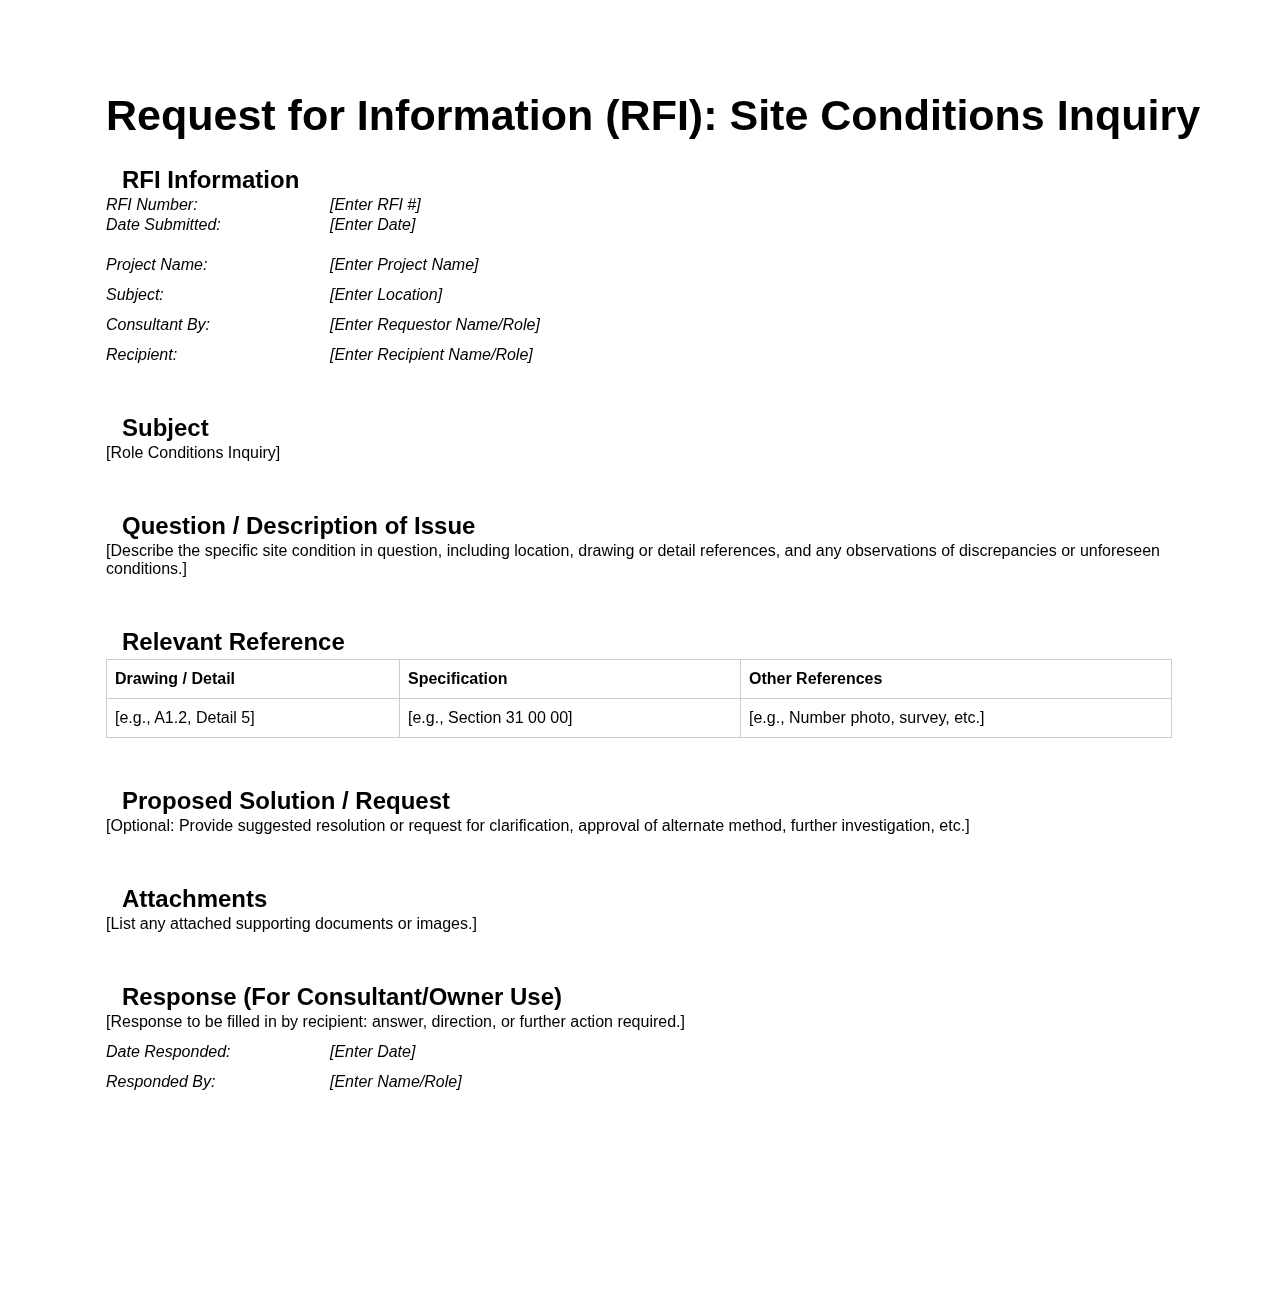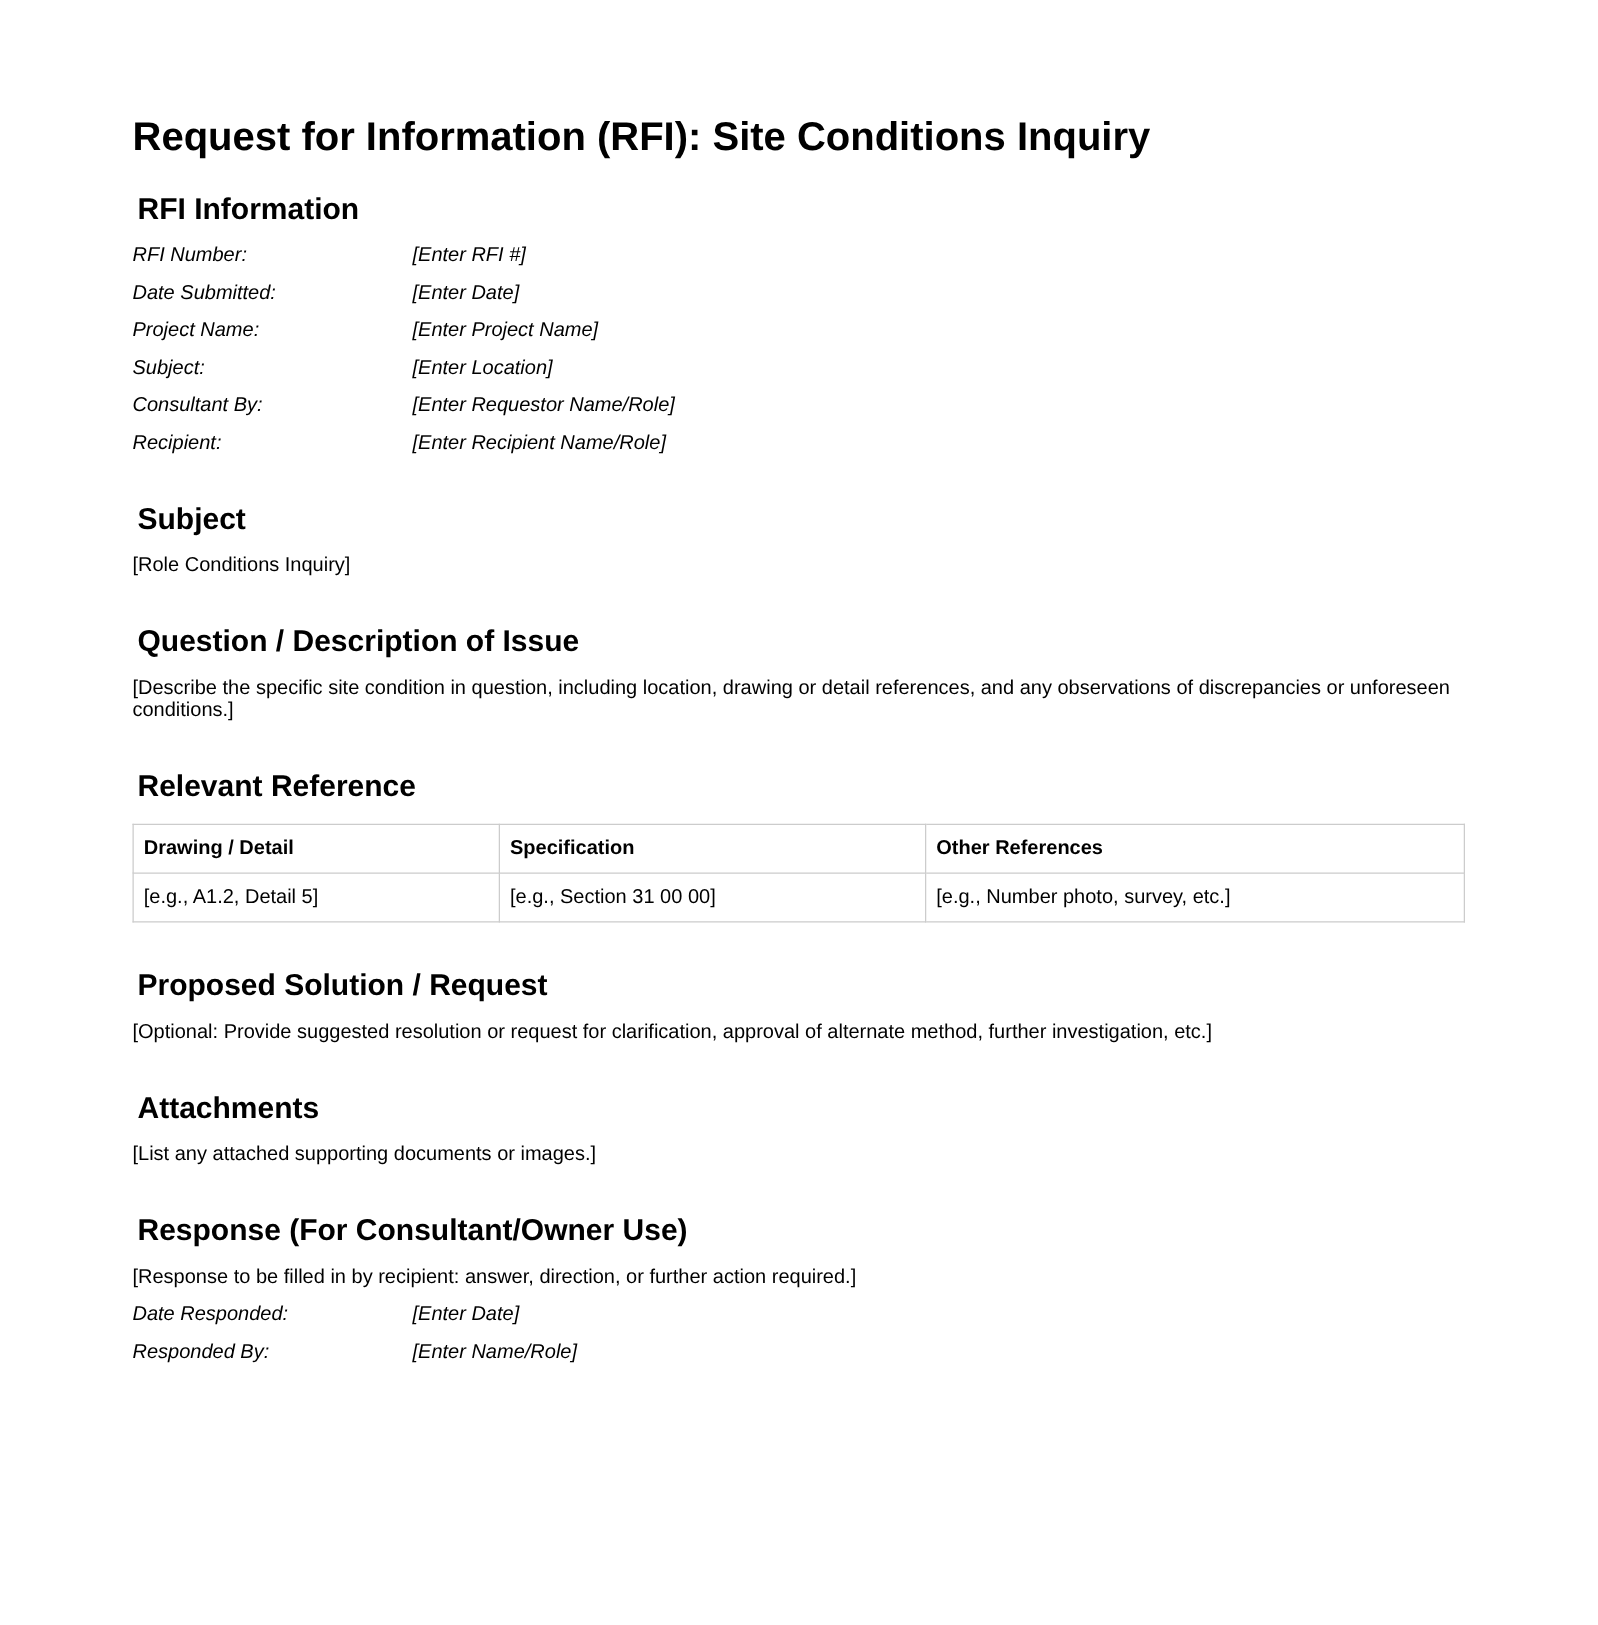--- a/index.html
+++ b/index.html
@@ -3,24 +3,24 @@
   <meta charset="utf-8">
   <style>
     html, body { margin: 0; padding: 0; background: #ffffff; }
     body {
       width: 1278px; height: 1300px; position: relative;
       font-family: "Liberation Sans", sans-serif; color: #000;
       font-size: 16px; line-height: 1.15;
     }
     .page { position: absolute; left: 106px; top: 0; width: 1066px; }
     h1 {
-      font-size: 32px; font-weight: bold; margin: 0;
+      font-size: 43px; font-weight: bold; margin: 0;
       position: absolute; top: 91px; left: 0; white-space: nowrap;
     }
-    h2 { font-size: 24px; font-weight: bold; margin: 4px; position: absolute; left: 0; white-space: nowrap; }
+    h2 { font-size: 24px; font-weight: bold; margin: 16px; position: absolute; left: 0; white-space: nowrap; }
     .row { position: absolute; left: 0; height: 20px; display: flex; font-style: italic; }
     .row .lbl { width: 224px; }
     .para { position: absolute; left: 0; width: 1066px; }
     table {
       position: absolute; left: 0; top: 659px; width: 1066px;
       border-collapse: collapse; font-size: 16px;
     }
     th, td { border: 1px solid #cccccc; padding: 0 8px; height: 38px; text-align: left; vertical-align: middle; }
     th { font-weight: bold; }
   </style>
@@ -28,21 +28,21 @@
 <body>
 
 <div class="page">
   <h1>Request for Information (RFI): Site Conditions Inquiry</h1>
 
   <h2 style="top:150px">RFI Information</h2>
   <div class="row" style="top:196px">
     <span class="lbl">RFI Number:</span>
     <span>[Enter RFI #]</span>
   </div>
-  <div class="row" style="top:226px">
+  <div class="row" style="top:216px">
     <span class="lbl">Date Submitted:</span>
     <span>[Enter Date]</span>
   </div>
   <div class="row" style="top:256px">
     <span class="lbl">Project Name:</span>
     <span>[Enter Project Name]</span>
   </div>
   <div class="row" style="top:286px">
     <span class="lbl">Subject:</span>
     <span>[Enter Location]</span>

